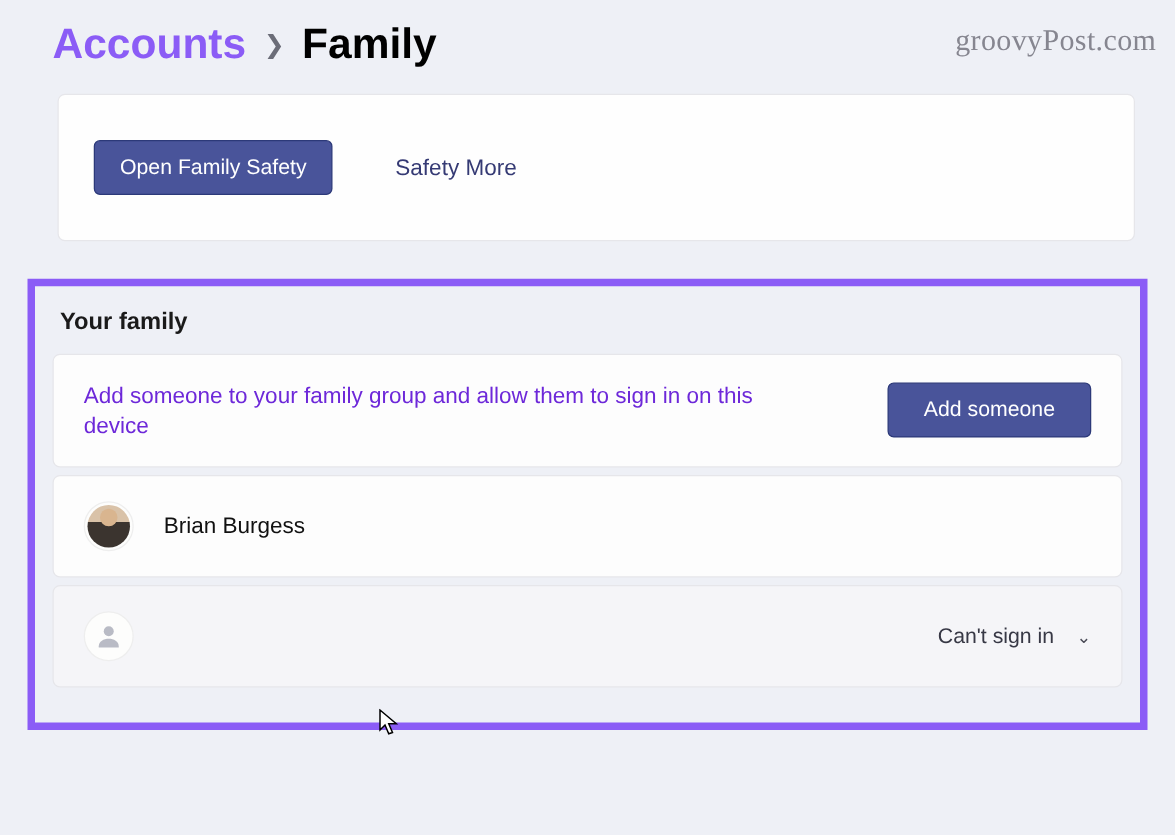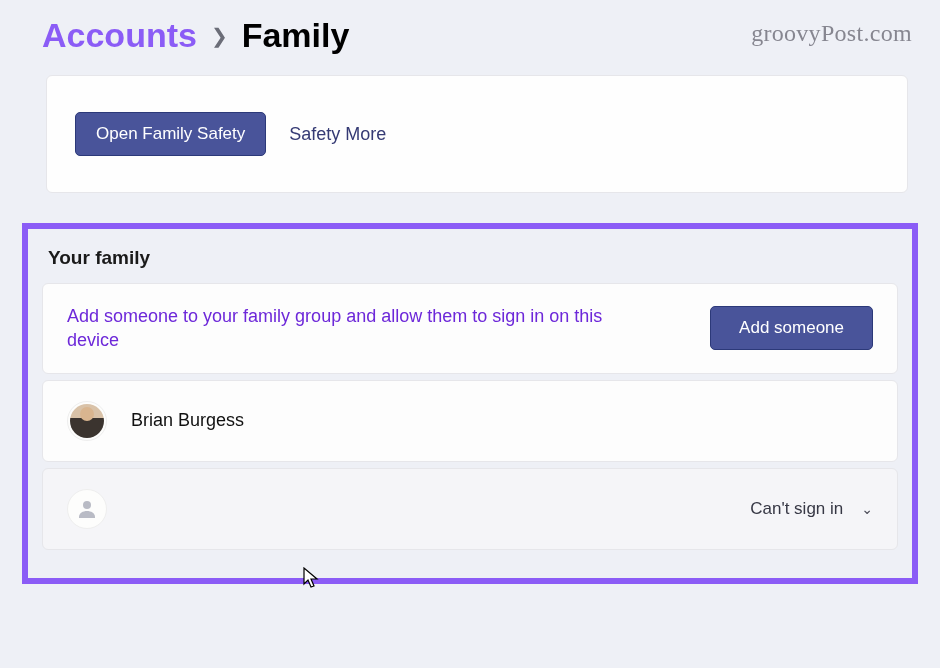--- a/index.html
+++ b/index.html
@@ -30,37 +30,37 @@
       font-weight: 400;
     }
     .breadcrumb .current {
       font-size: 34px;
       font-weight: 600;
       color: #000;
     }
     .watermark {
       position: absolute;
       top: 20px;
-      right: 28px;
+      right: 15px;
       font-family: Georgia, serif;
       font-size: 24px;
       color: #868690;
       letter-spacing: 0.3px;
     }
     .card {
       background: #fefefe;
       border: 1px solid #e6e6ea;
       border-radius: 6px;
       margin-left: 28px;
       margin-right: 14px;
     }
     .top-actions {
       display: flex;
       align-items: center;
-      gap: 23px;
+      gap: 50px;
       padding: 36px 28px;
       margin-bottom: 30px;
     }
     .btn-primary {
       background: #49549a;
       color: #fff;
       border: 1px solid #2c3979;
       border-radius: 5px;
       padding: 11px 20px;
       font-size: 17px;

